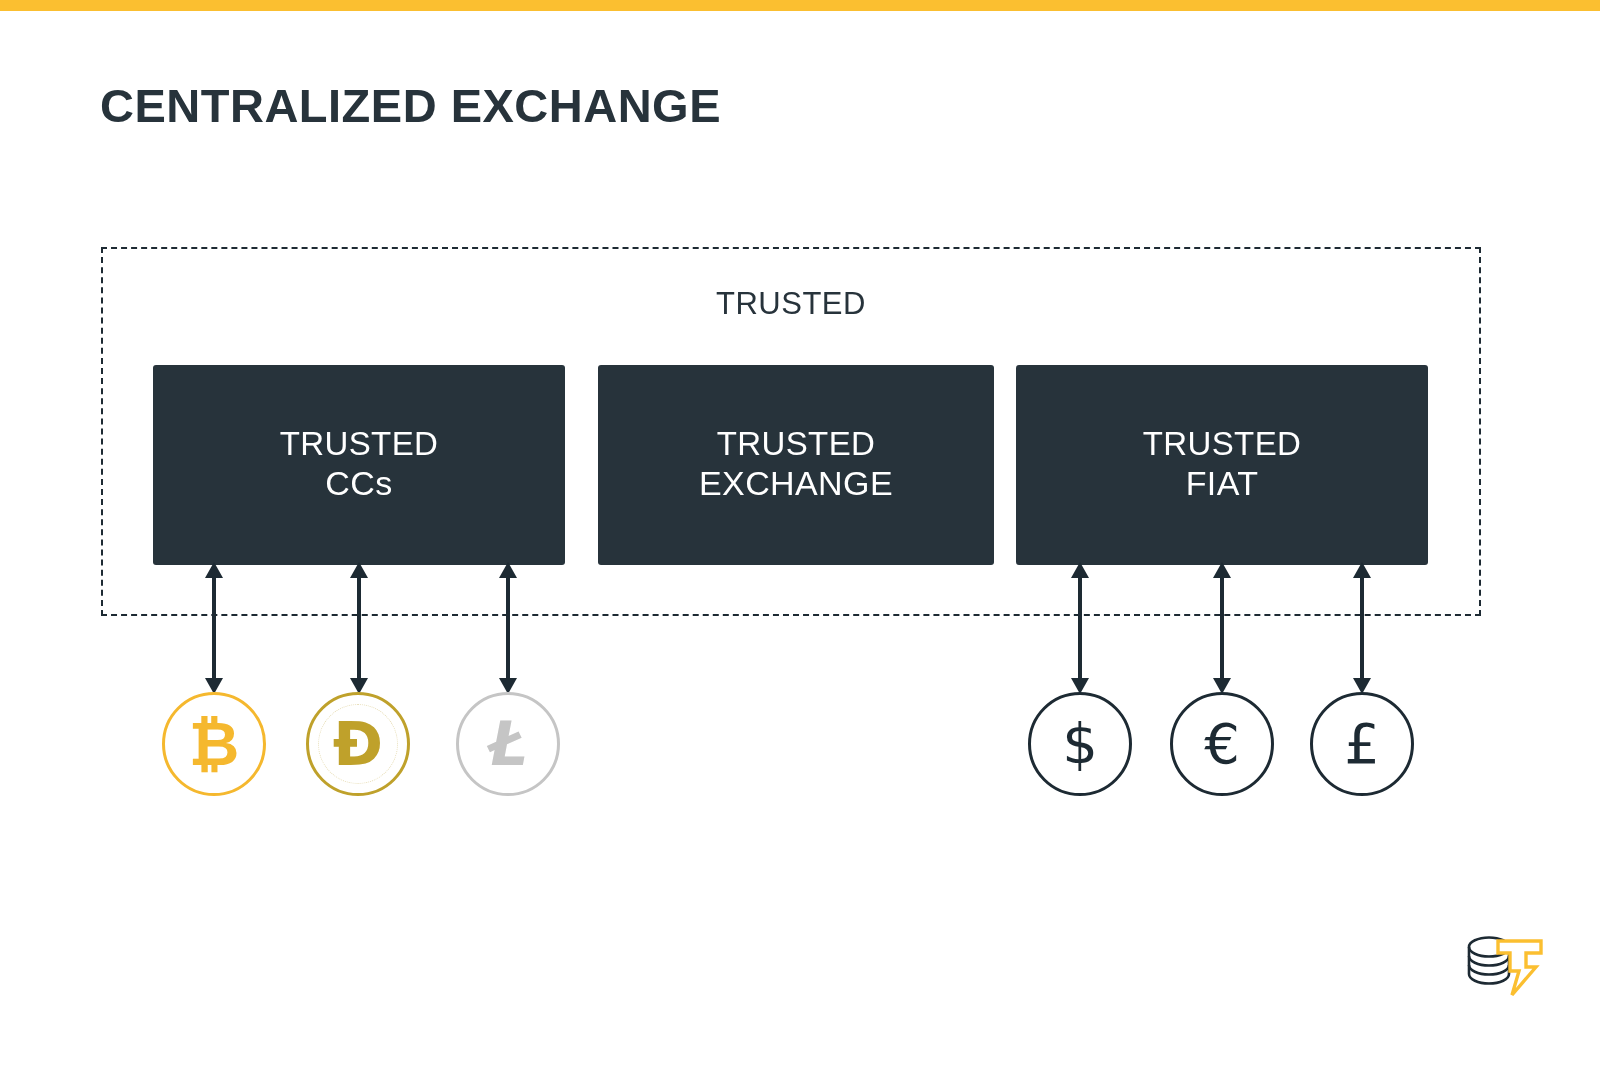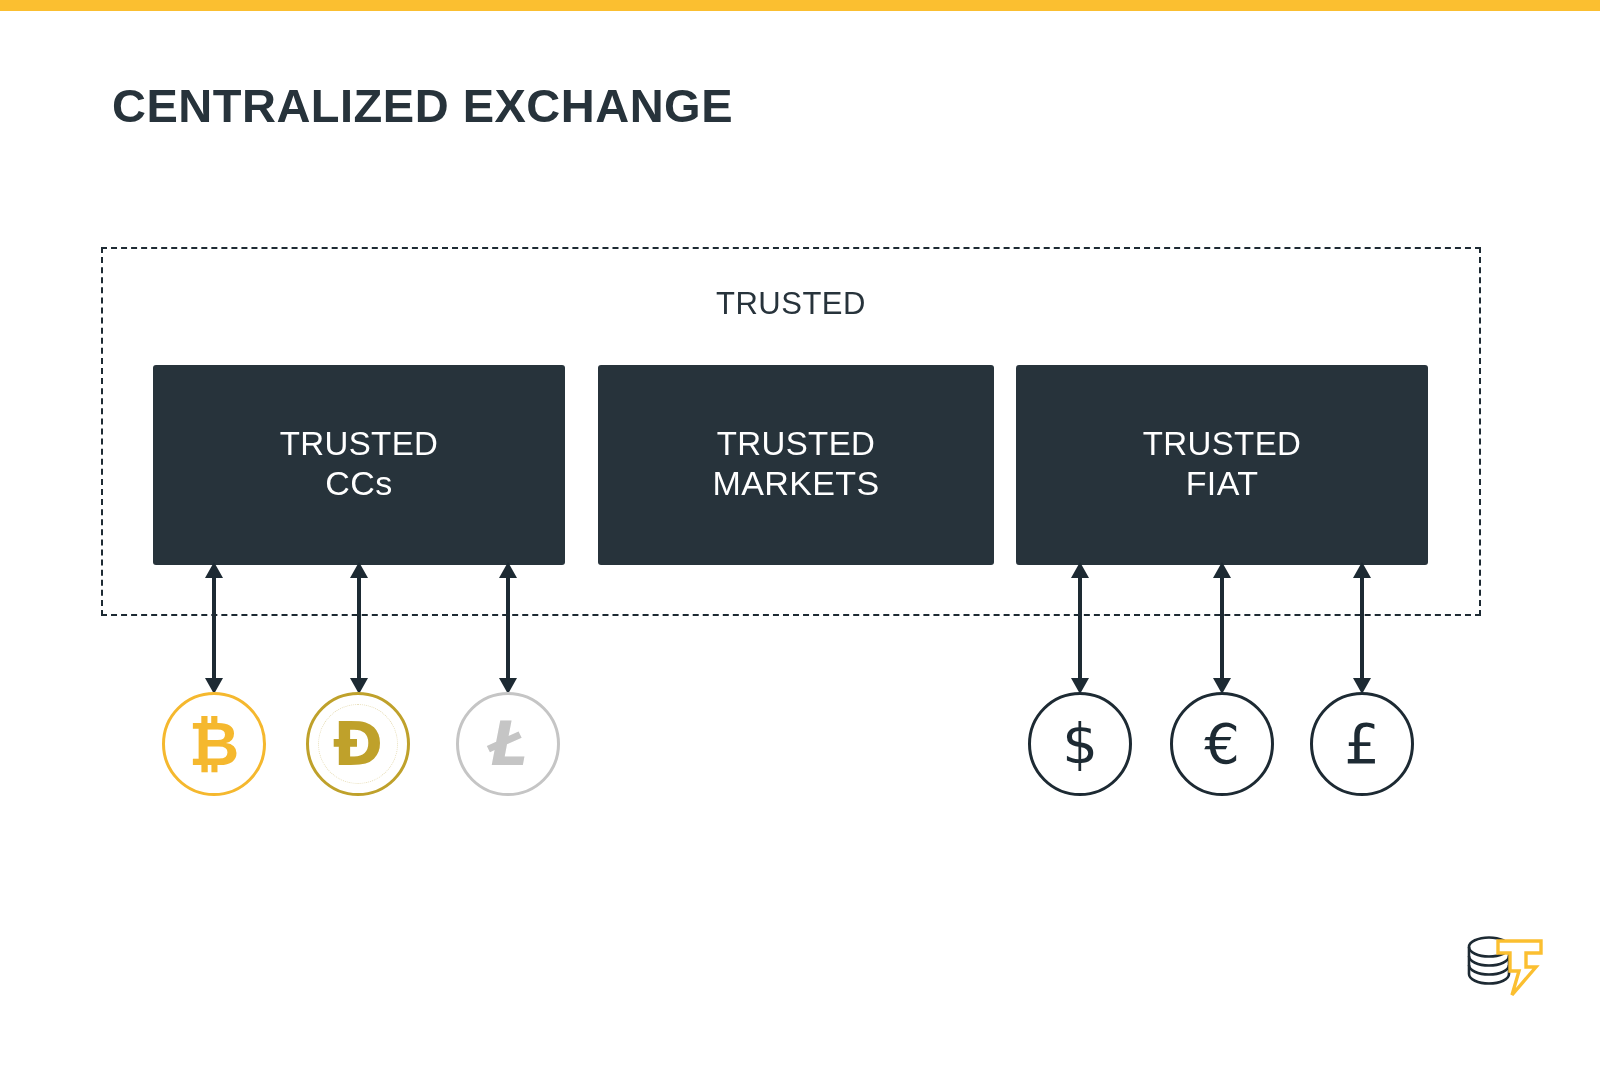--- a/index.html
+++ b/index.html
@@ -30,21 +30,20 @@
   
   .page-title {
     position: absolute;
     left: 100px; top: 78px;
     font-size: 47px;
     font-weight: bold;
     letter-spacing: 0.5px;
     color: #27333b;
     white-space: nowrap;
     font-family: "Liberation Sans", sans-serif;
-    margin-left: 12px;
   }
 
   
   .trusted-zone {
     position: absolute;
     left: 101px; top: 247px;
     width: 1380px; height: 369px;
     border: 2.5px dashed #1d2a33;
     background: transparent;
   }
@@ -159,21 +158,21 @@
   <div class="trusted-zone"></div>
   <div class="zone-label">TRUSTED</div>
 
   <div class="box box-1">
     <div class="box-line1">TRUSTED</div>
     <div class="box-line2">CCs</div>
   </div>
 
   <div class="box box-2">
     <div class="box-line1">TRUSTED</div>
-    <div class="box-line2">MARKETS</div>
+    <div class="box-line2">EXCHANGE</div>
   </div>
 
   <div class="box box-3">
     <div class="box-line1">TRUSTED</div>
     <div class="box-line2">FIAT</div>
   </div>
 
   <div class="arrow" style="left:200px">
     <svg viewBox="0 0 28 132" xmlns="http://www.w3.org/2000/svg">
       <line x1="14" y1="10" x2="14" y2="122" stroke="#1d2a33" stroke-width="4"></line>

